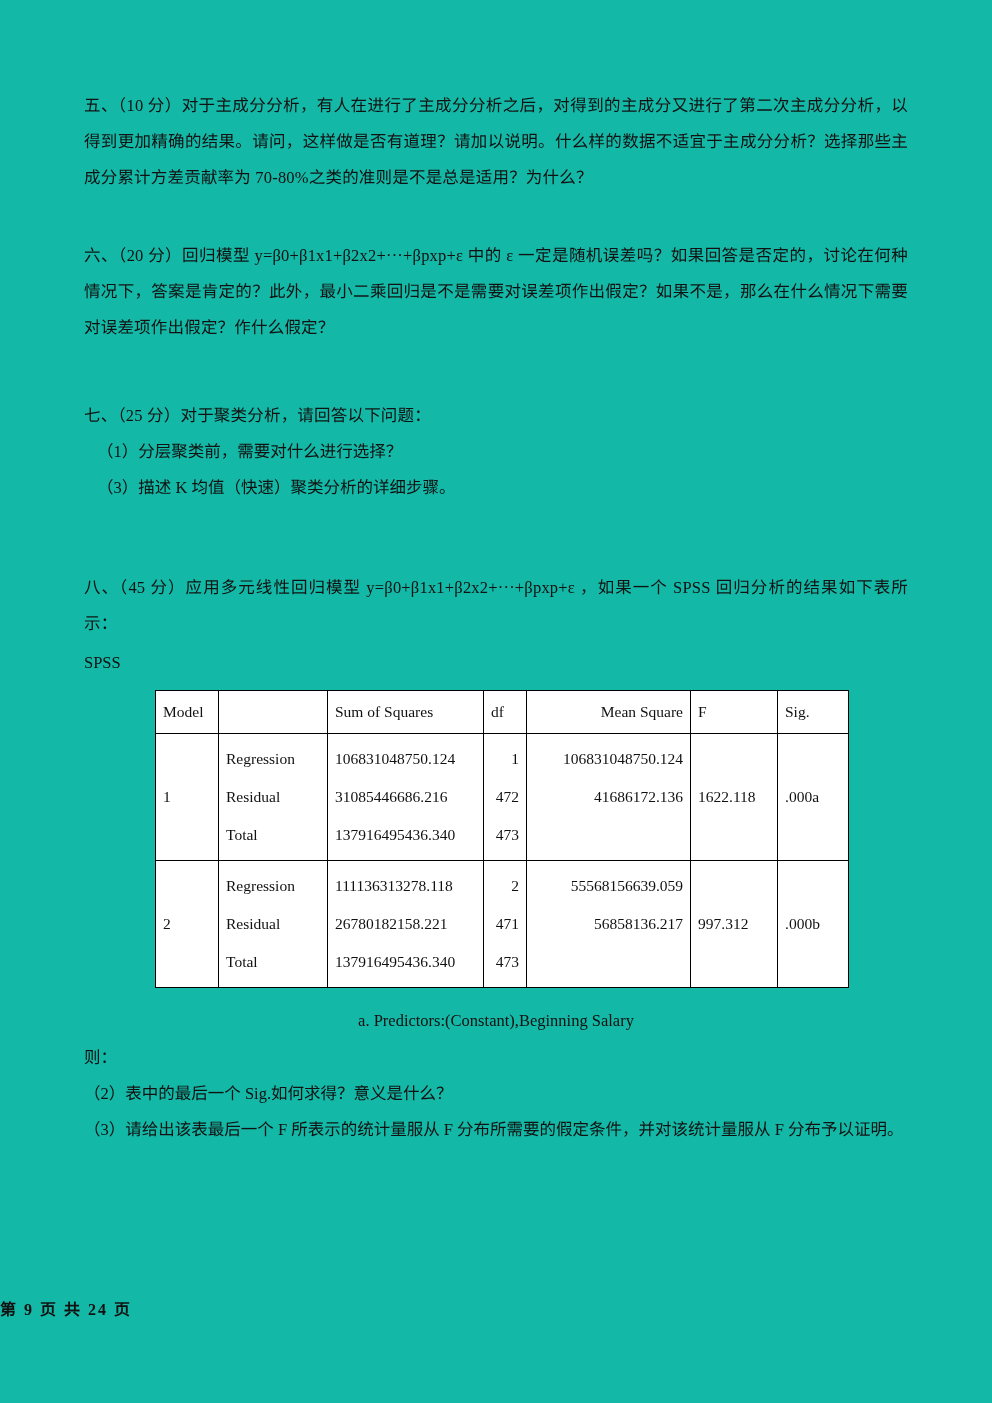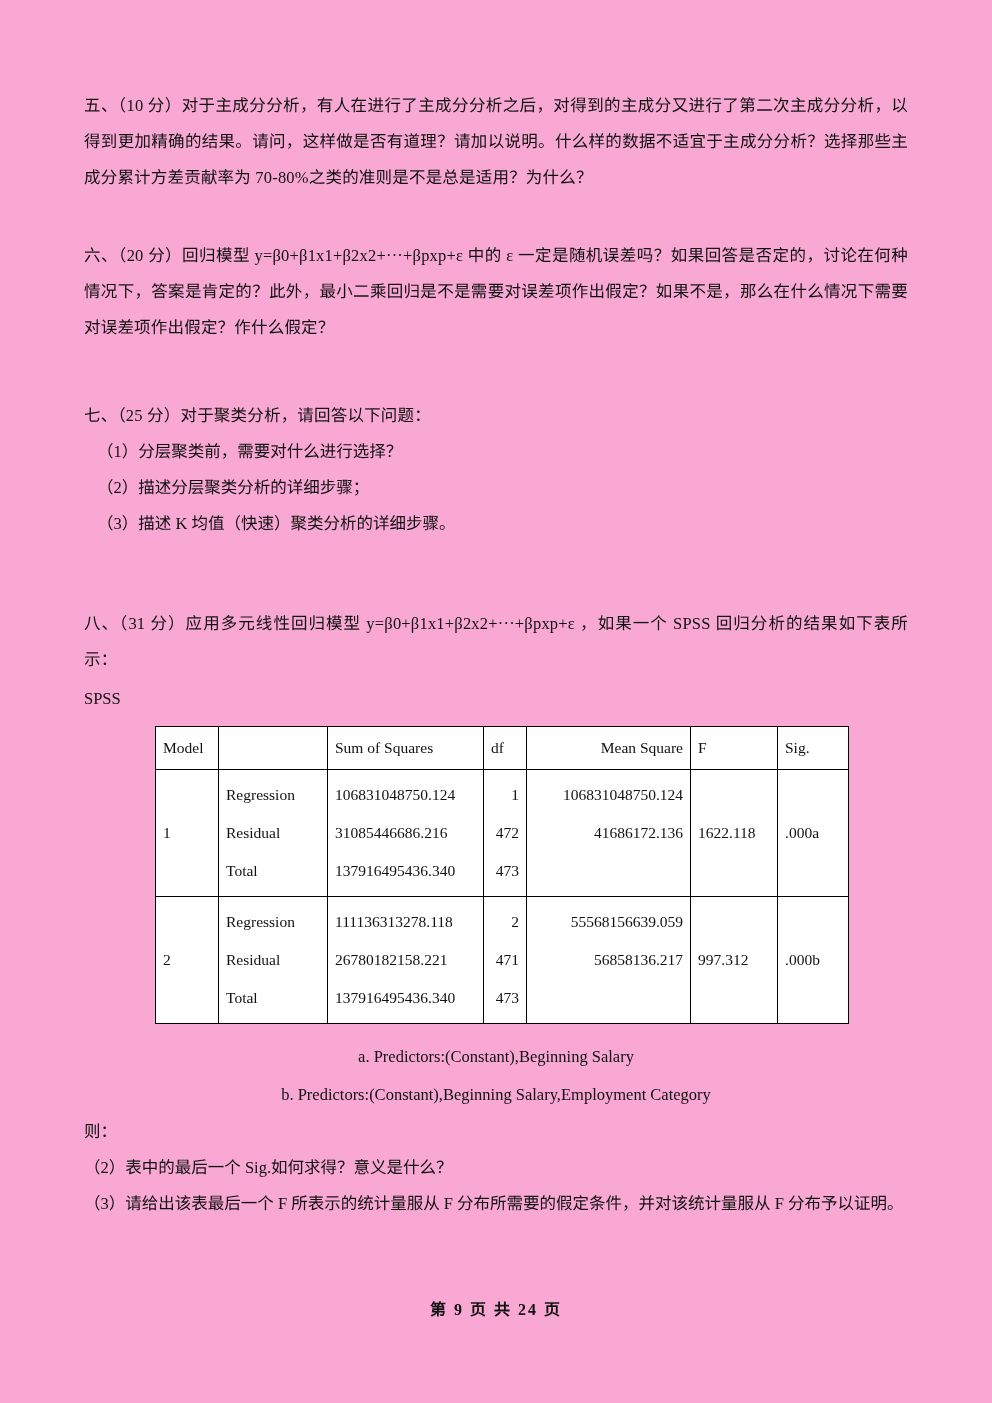--- a/index.html
+++ b/index.html
@@ -10,21 +10,21 @@
   }
   body {
     font-family: "Liberation Serif", "DejaVu Serif", serif;
     color: #111111;
   }
   #page {
     position: relative;
     width: 992px;
     height: 1403px;
     margin: 0 auto;
-    background: #f9a8d4;
+    background: #14b8a6;
     overflow: hidden;
     box-sizing: border-box;
   }
   .content {
     position: absolute;
     left: 84px;
     top: 88px;
     width: 824px;
   }
   
@@ -118,21 +118,21 @@
     text-align: left;
     padding-left: 7px;
   }
 
   
   .footer {
     position: absolute;
     left: 0;
     right: 0;
     top: 1296px;
-    text-align: center;
+    text-align: left;
     font-size: 16px;
     font-weight: bold;
     letter-spacing: 2px;
     font-family: "Liberation Serif", "DejaVu Serif", serif;
   }
 </style>
 </head>
 <body>
 
 <div id="page">
@@ -147,28 +147,27 @@
 
     <div class="q-block">
       <p class="para">六、（20 分）回归模型 y=β0+β1x1+β2x2+···+βpxp+ε 中的 ε 一定是随机误差吗？如果回答是否定的，讨论在何种情况下，答案是肯定的？此外，最小二乘回归是不是需要对误差项作出假定？如果不是，那么在什么情况下需要对误差项作出假定？作什么假定？</p>
     </div>
 
     <div class="spacer-md"></div>
 
     <div class="q-block">
       <p class="para">七、（25 分）对于聚类分析，请回答以下问题：</p>
       <div class="sub-item">（1）分层聚类前，需要对什么进行选择？</div>
-      <div class="sub-item">（2）描述分层聚类分析的详细步骤；</div>
       <div class="sub-item">（3）描述 K 均值（快速）聚类分析的详细步骤。</div>
     </div>
 
     <div class="spacer-lg"></div>
 
     <div class="q-block">
-      <p class="para">八、（31 分）应用多元线性回归模型 y=β0+β1x1+β2x2+···+βpxp+ε ，如果一个 SPSS 回归分析的结果如下表所示：</p>
+      <p class="para">八、（45 分）应用多元线性回归模型 y=β0+β1x1+β2x2+···+βpxp+ε ，如果一个 SPSS 回归分析的结果如下表所示：</p>
 
       <div class="anova-label">SPSS</div>
 
       <div class="table-wrap">
         <table class="anova">
           <tbody>
             <tr class="hdr">
               <td class="col-model">
                 <div class="cell-pad">Model</div>
               </td>
@@ -271,21 +270,20 @@
                 <div class="cell-pad">.000b</div>
               </td>
             </tr>
           </tbody>
         </table>
       </div>
 
       <div style="height:14px;"></div>
 
       <div class="note-line">a. Predictors:(Constant),Beginning Salary</div>
-      <div class="note-line">b. Predictors:(Constant),Beginning Salary,Employment Category</div>
       <div class="plain-line">则：</div>
 
       <div class="sub-item wrap-item">（2）表中的最后一个 Sig.如何求得？意义是什么？</div>
       <div class="sub-item wrap-item">（3）请给出该表最后一个 F 所表示的统计量服从 F 分布所需要的假定条件，并对该统计量服从 F 分布予以证明。</div>
     </div>
 
   </div>
 
   <div class="footer">
     <span>第 9 页 共 24 页</span>

